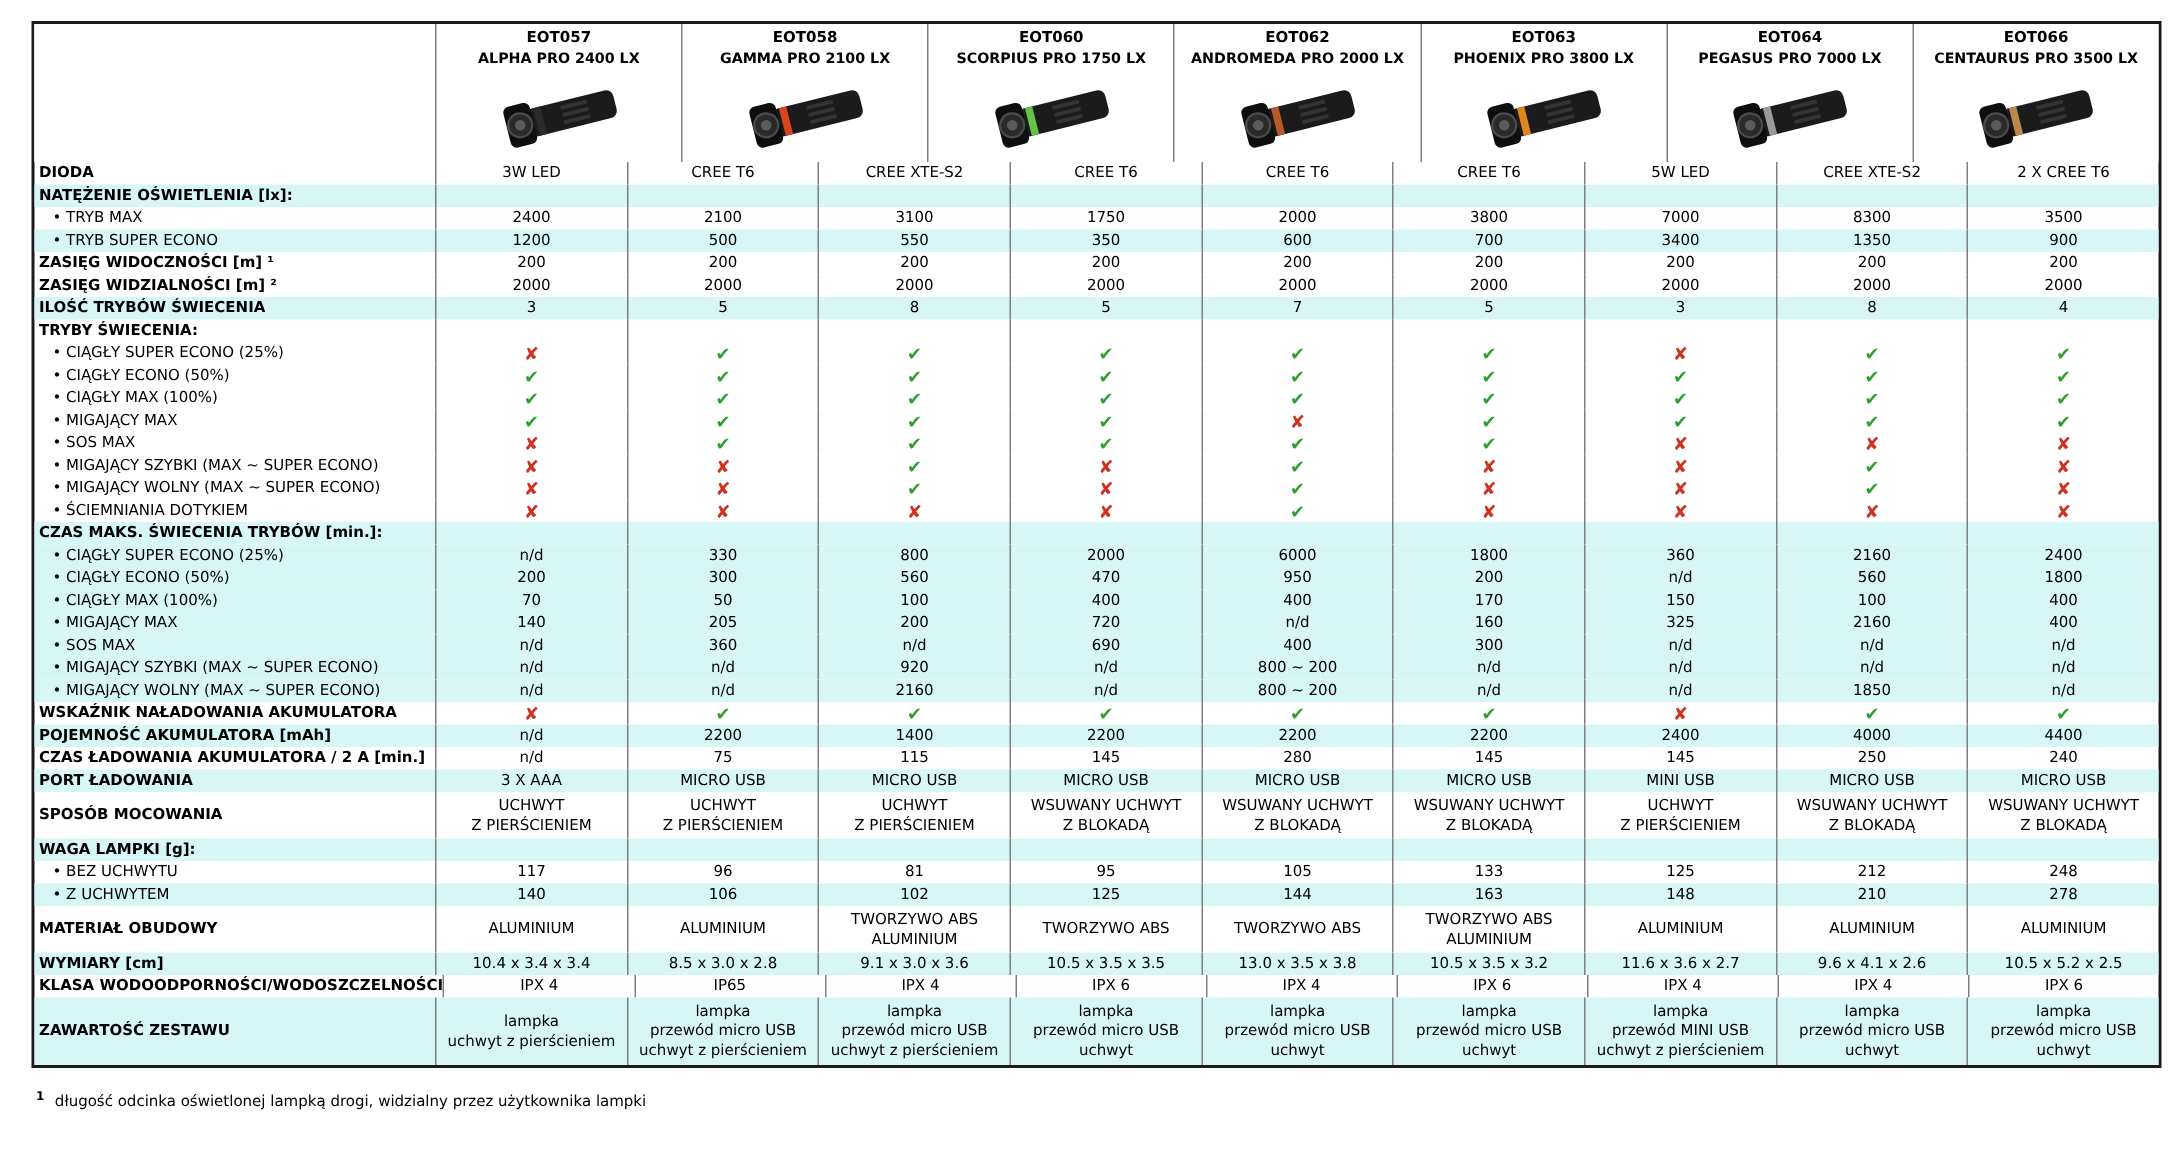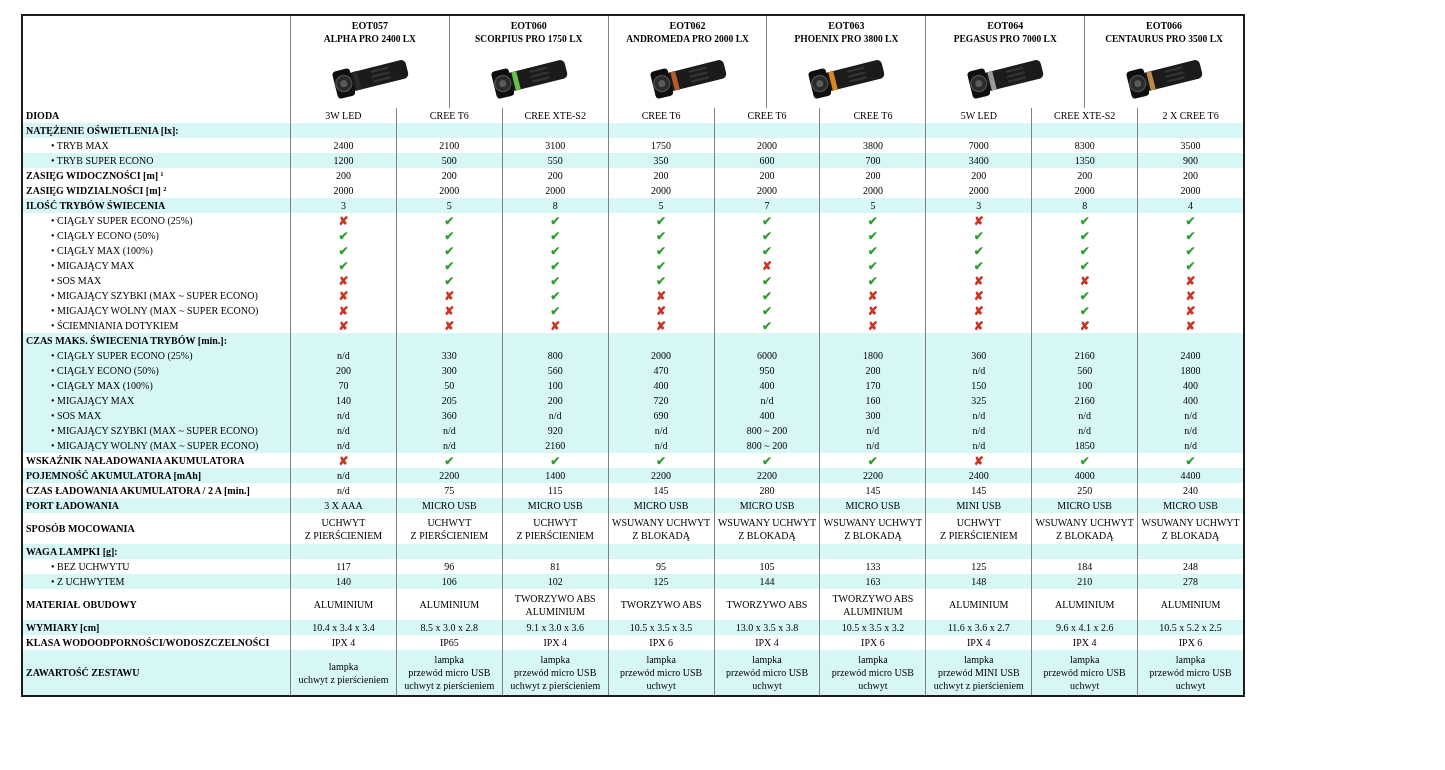--- a/index.html
+++ b/index.html
@@ -1,37 +1,37 @@
 <!DOCTYPE html>
 <html style="--band: #d7f6f6; --yes: #2f9e31; --no: #cc3322;"><head>
 <meta charset="utf-8">
 <style>
   html,body{margin:0;padding:0;background:#ffffff;}
   body{
     width:1445px;height:770px;position:relative;overflow:hidden;
     font-family:"DejaVu Sans","Liberation Sans",sans-serif;color:#000;
   }
-  .wrap{position:absolute;left:21px;top:14px;width:1224px;font-family:Liberation Serif, serif;}
+  .wrap{position:absolute;left:21px;top:14px;width:1420px;}
   .cmp-table{
     border:2px solid #1c1c1c;background:#fff;
     display:flex;flex-direction:column;box-sizing:border-box;
   }
   .trow{display:flex;align-items:stretch;}
   .trow.band{background:var(--band,#d7f6f6);}
   .trow.h1{height:15px;}
   .trow.h2{height:31px;}
   .trow.h3{height:45px;}
   .trow.header{height:92px;background:#fff;}
   .cell{box-sizing:border-box;border-right:1px solid #7f7f7f;overflow:visible;}
   .trow .cell:last-child{border-right:none;}
   .cell.label{
     flex:0 0 268px;display:flex;align-items:center;
     font-size:10px;font-weight:bold;padding-left:3px;white-space:nowrap;
   }
-  .cell.label.indent{padding-left:28px;font-weight:normal;text-align:right;}
+  .cell.label.indent{padding-left:12px;font-weight:normal;text-align:right;}
   .cell.val{
     flex:1 1 0;display:flex;align-items:center;justify-content:center;
     font-size:10px;text-align:center;
   }
   .vtext{white-space:pre-line;line-height:13px;}
   .mark{font-size:12px;font-weight:bold;line-height:12px;}
   .mark.yes{color:var(--yes,#2f9e31);}
   .mark.no{color:var(--no,#cc3322);}
   .cell.phead{flex-direction:column;justify-content:flex-start;padding-top:3px;}
   .pcode{font-size:10px;font-weight:bold;line-height:14px;white-space:nowrap;}
@@ -61,20 +61,38 @@
                 <circle cx="29" cy="29" r="3.5" fill="#5a5a5a"></circle>
                 <rect x="40" y="20" width="5" height="19" fill="#2a2a2a"></rect>
                 <rect x="58" y="23" width="18" height="2.5" fill="#333"></rect>
                 <rect x="58" y="28" width="18" height="2.5" fill="#333"></rect>
                 <rect x="58" y="33" width="18" height="2.5" fill="#333"></rect>
               </g>
             </svg>
           </div>
         </div>
         <div class="cell val phead">
+          <div class="pcode">EOT058</div>
+          <div class="pname">GAMMA PRO 2100 LX</div>
+          <div class="photo">
+            <svg width="112" height="58" viewBox="0 0 112 58">
+              <g transform="rotate(-14 56 29)">
+                <rect x="34" y="20" width="60" height="19" rx="5" fill="#1b1b1b"></rect>
+                <rect x="20" y="15" width="18" height="28" rx="4" fill="#0e0e0e"></rect>
+                <circle cx="29" cy="29" r="8" fill="#2a2a2a" stroke="#4a4a4a" stroke-width="1.5"></circle>
+                <circle cx="29" cy="29" r="3.5" fill="#5a5a5a"></circle>
+                <rect x="40" y="20" width="5" height="19" fill="#d9451f"></rect>
+                <rect x="58" y="23" width="18" height="2.5" fill="#333"></rect>
+                <rect x="58" y="28" width="18" height="2.5" fill="#333"></rect>
+                <rect x="58" y="33" width="18" height="2.5" fill="#333"></rect>
+              </g>
+            </svg>
+          </div>
+        </div>
+        <div class="cell val phead">
           <div class="pcode">EOT060</div>
           <div class="pname">SCORPIUS PRO 1750 LX</div>
           <div class="photo">
             <svg width="112" height="58" viewBox="0 0 112 58">
               <g transform="rotate(-14 56 29)">
                 <rect x="34" y="20" width="60" height="19" rx="5" fill="#1b1b1b"></rect>
                 <rect x="20" y="15" width="18" height="28" rx="4" fill="#0e0e0e"></rect>
                 <circle cx="29" cy="29" r="8" fill="#2a2a2a" stroke="#4a4a4a" stroke-width="1.5"></circle>
                 <circle cx="29" cy="29" r="3.5" fill="#5a5a5a"></circle>
                 <rect x="40" y="20" width="5" height="19" fill="#66c14a"></rect>
@@ -344,20 +362,32 @@
           <div class="vtext">3</div>
         </div>
         <div class="cell val">
           <div class="vtext">8</div>
         </div>
         <div class="cell val">
           <div class="vtext">4</div>
         </div>
       </div>
       <div class="trow h1">
+        <div class="cell label">TRYBY ŚWIECENIA:</div>
+        <div class="cell val"></div>
+        <div class="cell val"></div>
+        <div class="cell val"></div>
+        <div class="cell val"></div>
+        <div class="cell val"></div>
+        <div class="cell val"></div>
+        <div class="cell val"></div>
+        <div class="cell val"></div>
+        <div class="cell val"></div>
+      </div>
+      <div class="trow h1">
         <div class="cell label indent">• CIĄGŁY SUPER ECONO (25%)</div>
         <div class="cell val">
           <div class="mark no">✘</div>
         </div>
         <div class="cell val">
           <div class="mark yes">✔</div>
         </div>
         <div class="cell val">
           <div class="mark yes">✔</div>
         </div>
@@ -1000,21 +1030,21 @@
         <div class="cell val">
           <div class="vtext">105</div>
         </div>
         <div class="cell val">
           <div class="vtext">133</div>
         </div>
         <div class="cell val">
           <div class="vtext">125</div>
         </div>
         <div class="cell val">
-          <div class="vtext">184</div>
+          <div class="vtext">212</div>
         </div>
         <div class="cell val">
           <div class="vtext">248</div>
         </div>
       </div>
       <div class="trow h1 band">
         <div class="cell label indent">• Z UCHWYTEM</div>
         <div class="cell val">
           <div class="vtext">140</div>
         </div>
@@ -1179,13 +1209,14 @@
         <div class="cell val">
           <div class="vtext">lampka
 przewód micro USB
 uchwyt</div>
         </div>
       </div>
     </div>
 </div>
 
 <div class="footnotes">
+  <div class="fn"><span class="fnsup">1</span><span>długość odcinka oświetlonej lampką drogi, widzialny przez użytkownika lampki</span></div>
 </div>
 
 </body></html>

